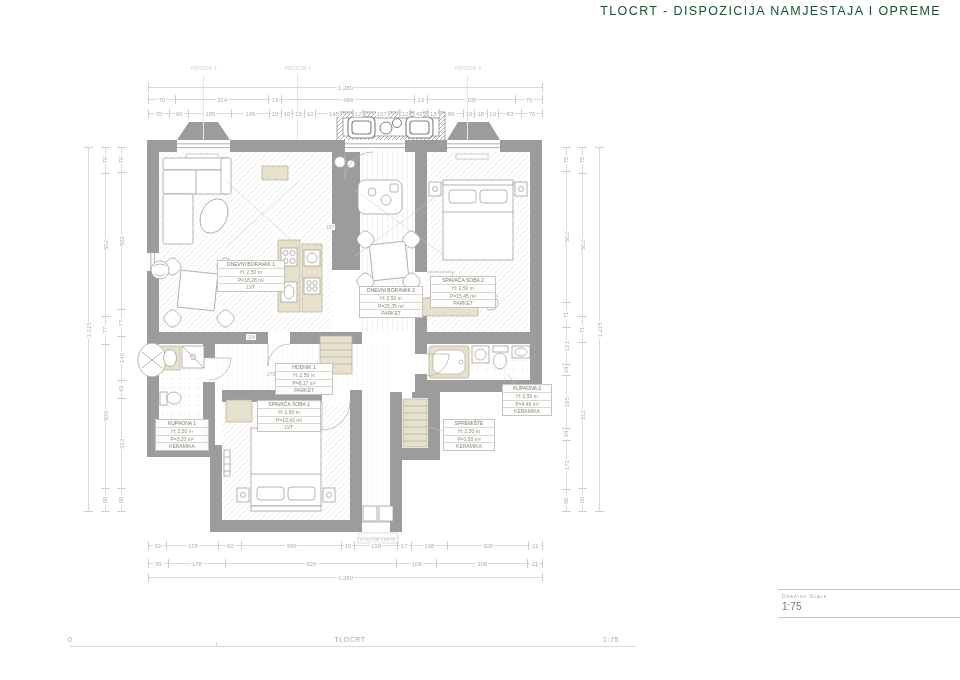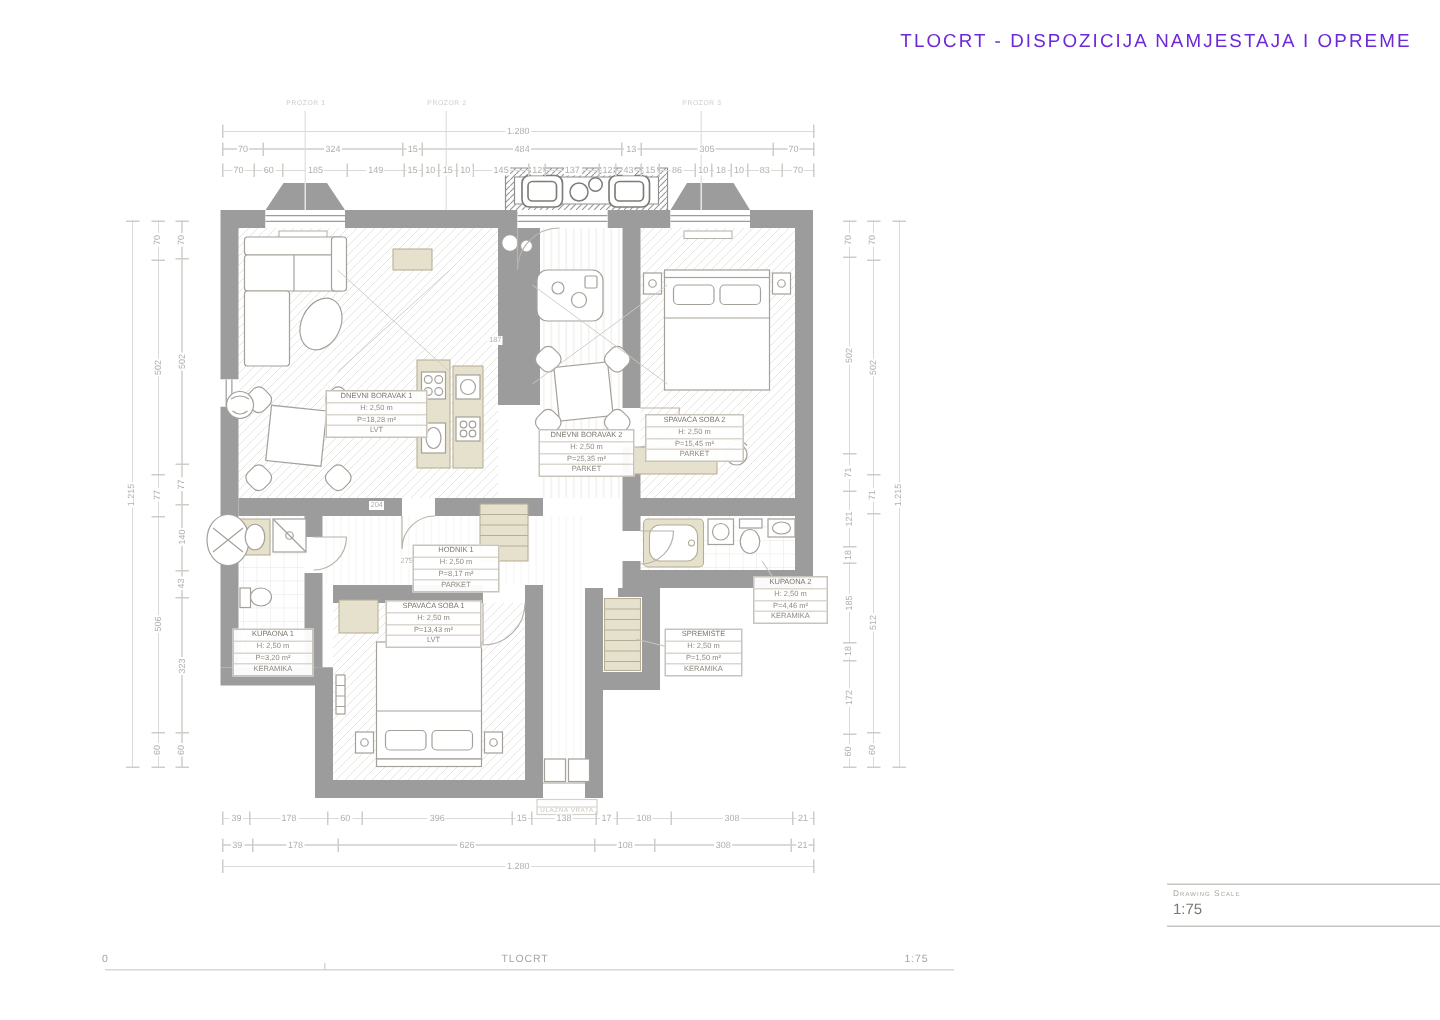--- a/index.html
+++ b/index.html
@@ -1,20 +1,20 @@
 <!DOCTYPE html>
 <html><head>
 <meta charset="utf-8">
 <style>
   html,body{margin:0;padding:0;background:#fff;}
   body{width:960px;height:680px;position:relative;overflow:hidden;
        font-family:"Liberation Sans",sans-serif;-webkit-font-smoothing:antialiased;}
   
-  .sheet-title{position:absolute;top:20px;right:19px;font-size:12.5px;letter-spacing:1.4px;
-               color:#6d28d9;white-space:nowrap;}
+  .sheet-title{position:absolute;top:4px;right:19px;font-size:12.5px;letter-spacing:1.4px;
+               color:#14532d;white-space:nowrap;}
   
   .plan-svg{position:absolute;left:0;top:0;}
   
   .dim-h{position:absolute;display:flex;height:9px;
          background:linear-gradient(to bottom,transparent 4px,#dcdad6 4px,#dcdad6 5px,transparent 5px);}
   .dim-v{position:absolute;display:flex;flex-direction:column;width:9px;
          background:linear-gradient(to right,transparent 4px,#dcdad6 4px,#dcdad6 5px,transparent 5px);}
   .dim-seg{position:relative;display:flex;align-items:center;justify-content:center;min-width:0;min-height:0;}
   .dim-h .dim-seg{border-left:1px solid #d0cdc9;}
   .dim-h .dim-seg:last-child{border-right:1px solid #d0cdc9;}

